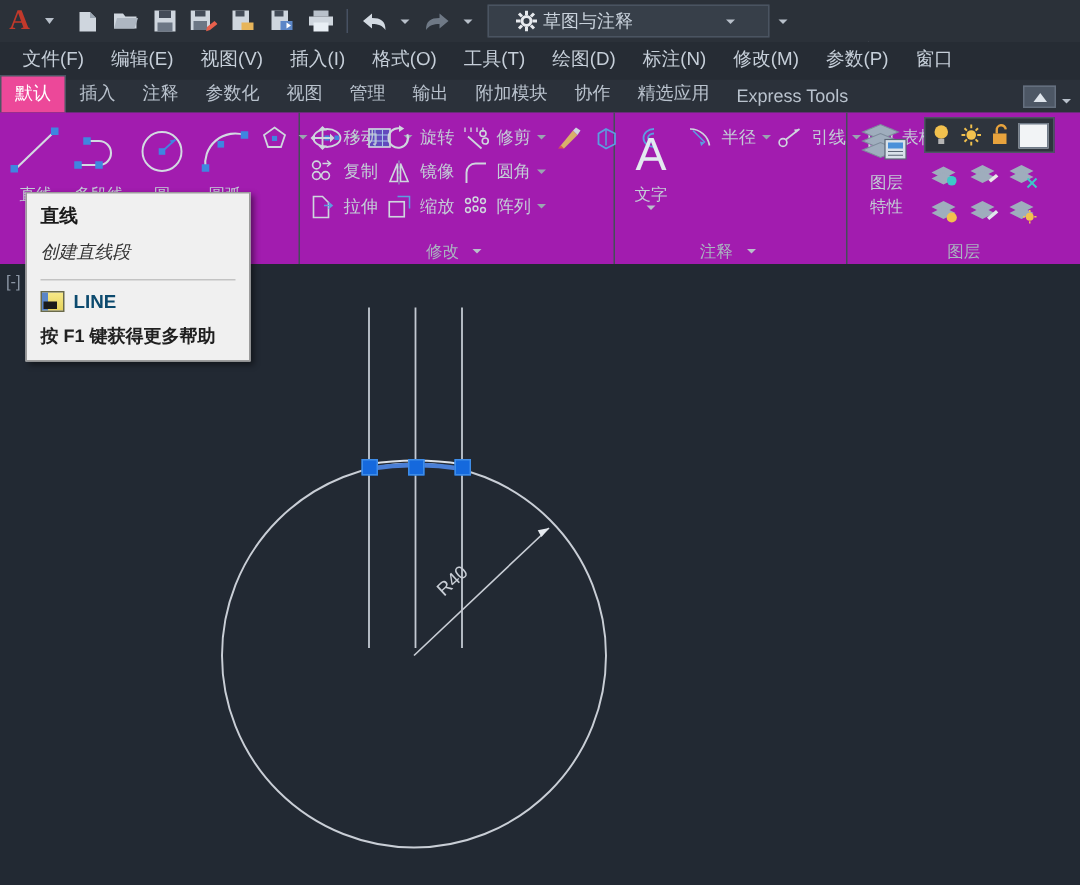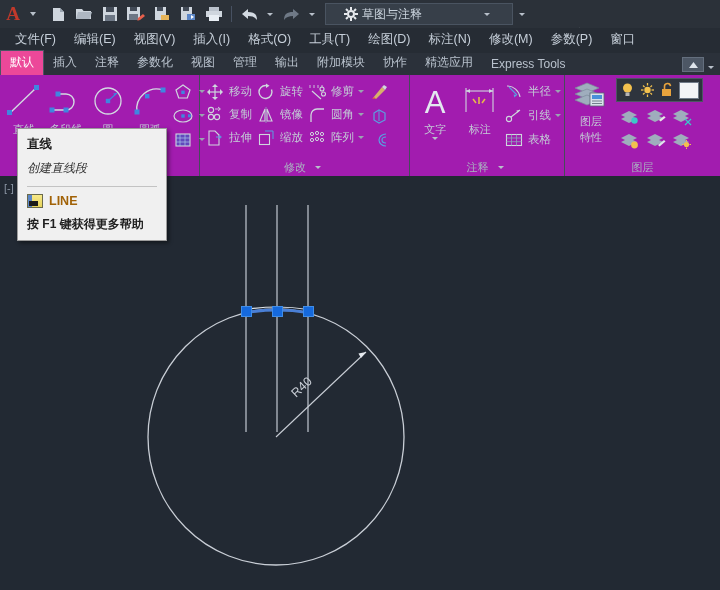--- a/index.html
+++ b/index.html
@@ -153,21 +153,21 @@
     width: 42px; height: 40px;
     display: flex; align-items: center; justify-content: center;
   }
   .bigbtn .lbl {
     font-size: 11px; color: #c3ccd6; margin-top: 1px;
     white-space: nowrap;
   }
 
   
   .smallcol {
-    display: flex; flex-direction: column;
+    display: flex; flex-direction: row;
     justify-content: flex-start;
     gap: 1px;
     padding-top: 1px;
   }
   .smallrow {
     display: flex; align-items: center;
     height: 23px;
   }
   .smallrow .sglyph {
     width: 24px; height: 22px;
@@ -245,21 +245,21 @@
   .tt-cmdicon::after {
     content: "";
     position: absolute; left: 1px; bottom: 1px;
     width: 9px; height: 5px; background: #1b1b1b;
   }
   .tt-cmdicon::before {
     content: "";
     position: absolute; left: 0px; top: 0px;
     width: 4px; height: 12px; background: #5b86c7;
   }
-  .tt-cmd { font-size: 12.5px; color: #a16207; font-weight: bold; }
+  .tt-cmd { font-size: 12.5px; color: #0c4a6e; font-weight: bold; }
   .tt-help {
     font-size: 12px; color: #202020; font-weight: bold;
     margin-top: 8px;
   }
 </style>
 </head>
 <body>
 
 <div id="app">
 
@@ -639,39 +639,20 @@
     <div class="panel" style="width:155px">
       <div class="panel-body">
         <div class="bigbtn">
           <div class="glyph">
             <svg width="40" height="38" viewBox="0 0 40 38">
                 <text x="20" y="31" font-size="31" font-family="Liberation Sans, sans-serif" fill="#e3e9f0" text-anchor="middle">A</text>
               </svg>
           </div>
           <div class="lbl">文字</div>
           <div class="caret-down sm"></div>
-        </div>
-        <div class="bigbtn">
-          <div class="glyph">
-            <svg width="40" height="38" viewBox="0 0 40 38">
-              <g stroke="#cfd6de" stroke-width="1.1" fill="none">
-                <line x1="6" y1="6" x2="6" y2="30"></line>
-                  <line x1="33" y1="6" x2="33" y2="30"></line>
-                  <line x1="6" y1="9" x2="33" y2="9"></line>
-              </g>
-              <path d="M6 9l4-2v4z" fill="#cfd6de"></path>
-                <path d="M33 9l-4-2v4z" fill="#cfd6de"></path>
-              <g stroke="#e8b94a" stroke-width="1.6">
-                  <line x1="19" y1="15" x2="19" y2="22"></line>
-                  <line x1="13" y1="17" x2="16" y2="21"></line>
-                  <line x1="25" y1="17" x2="22" y2="21"></line>
-                </g>
-            </svg>
-          </div>
-          <div class="lbl">标注</div>
         </div>
         <div class="smallcol">
           <div class="smallrow">
             <div class="sglyph">
               <svg width="20" height="18" viewBox="0 0 20 18">
                   <path d="M3 3 A13 13 0 0 1 16 14" fill="none" stroke="#cfd6de" stroke-width="1.1"></path>
                   <line x1="5" y1="4" x2="13" y2="12" stroke="#5b9ee0" stroke-width="1.1"></line>
                   <path d="M13 12l-3.4-0.6 0.8 3z" fill="#5b9ee0"></path>
                 </svg>
             </div>

